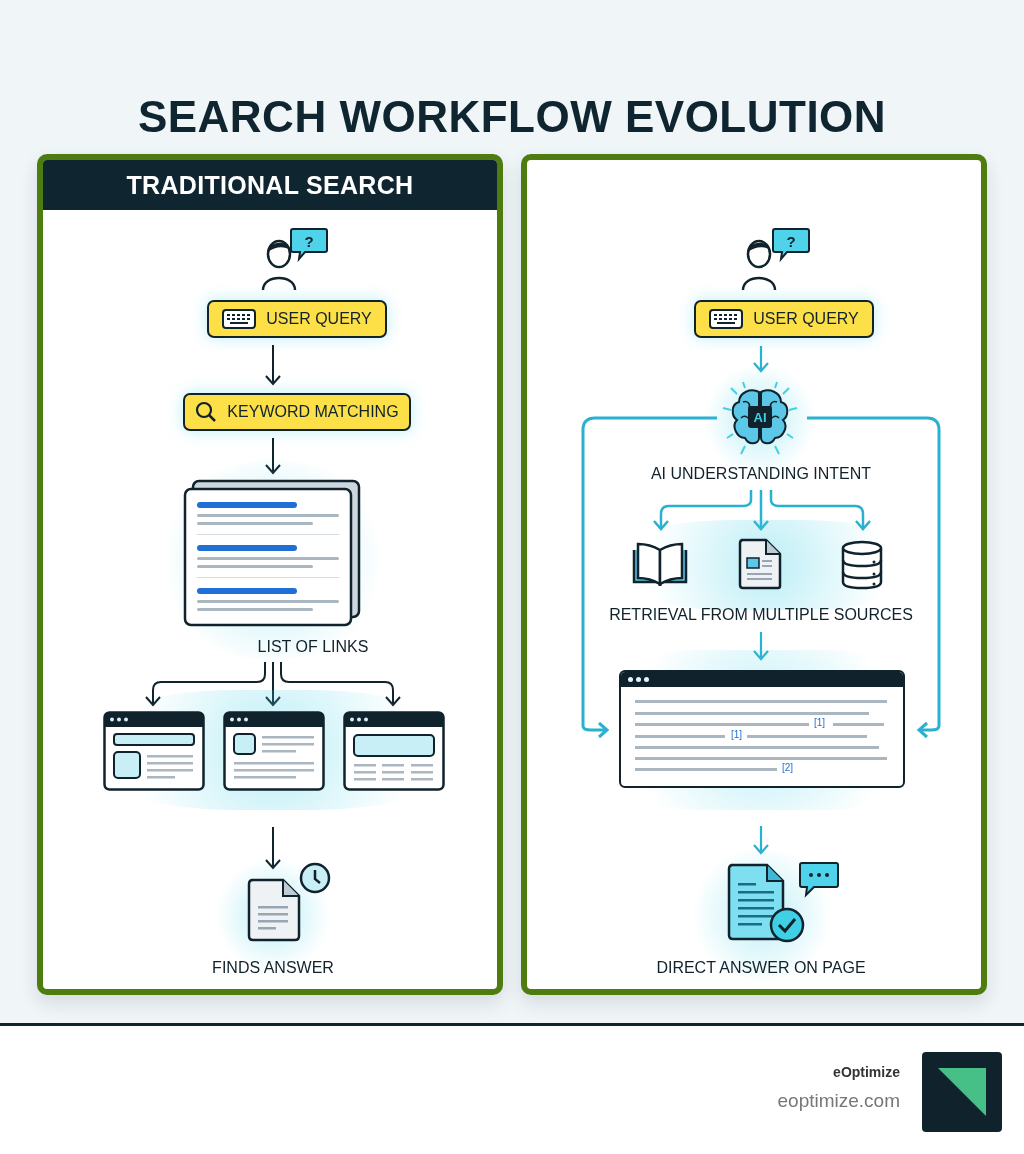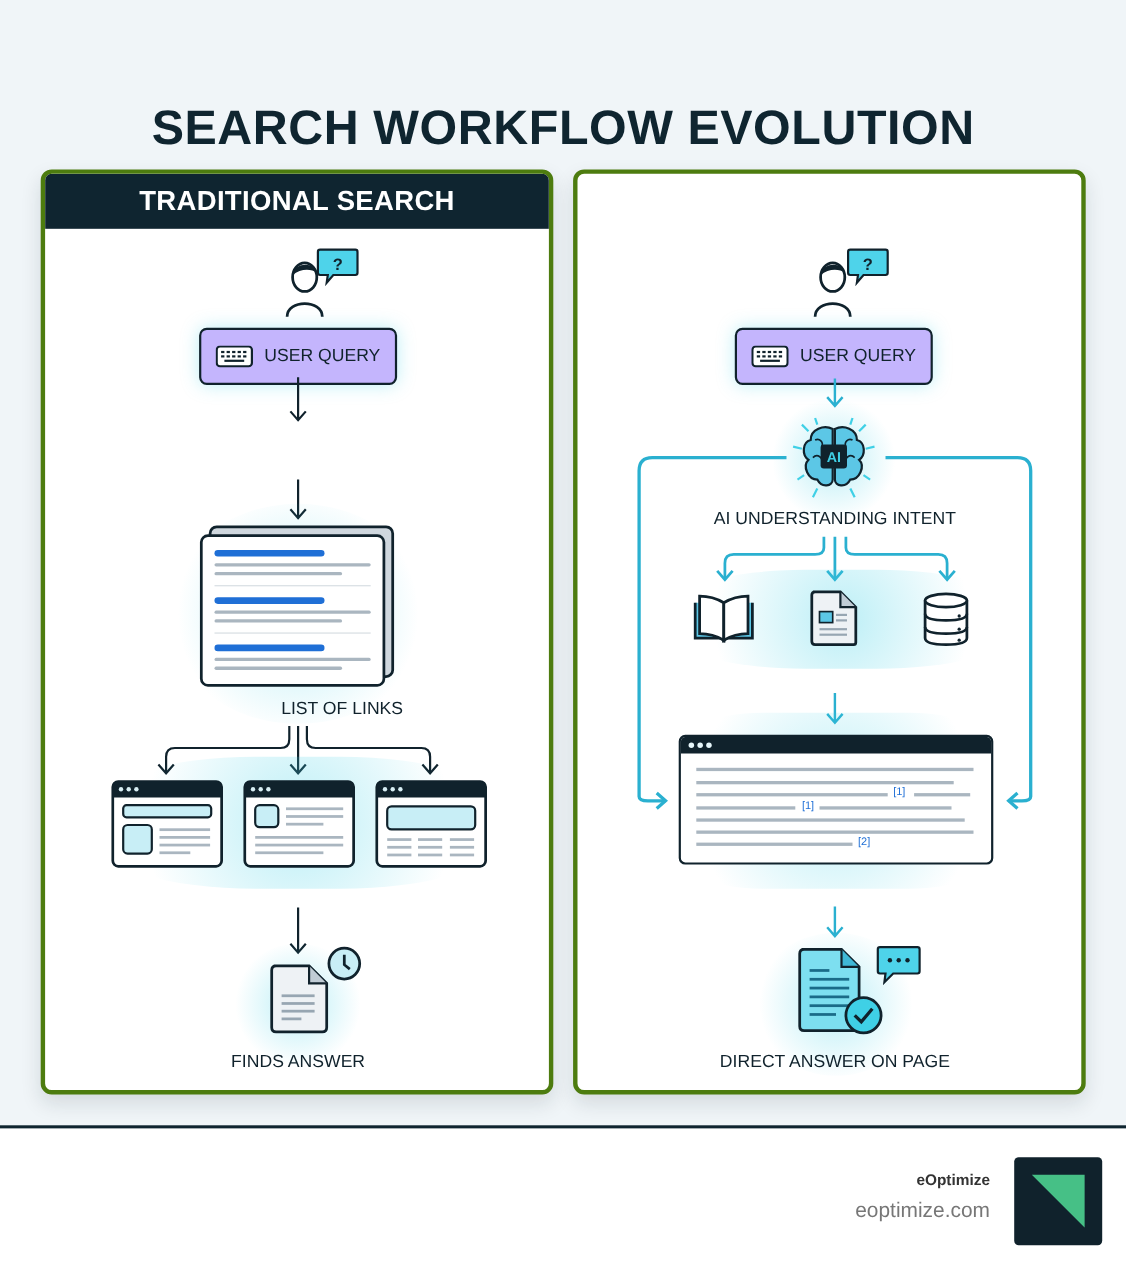--- a/index.html
+++ b/index.html
@@ -11,38 +11,39 @@
     position: relative;
     overflow: hidden;
   }
   .page-title {
     position: absolute; top: 52px; left: 0; width: 1024px;
     text-align: center; font-size: 44px; font-weight: 700;
     letter-spacing: 0.5px; color: #0f2530; margin-top: 40px;
   }
   .panel {
     position: absolute; top: 154px; width: 466px; height: 841px;
-    background: #ffffff; border: 4px solid #4d7c0f; border-radius: 10px;
+    background: #ffffff; border: 6px solid #4d7c0f; border-radius: 10px;
     box-shadow: 0 8px 18px rgba(16,34,44,0.12); overflow: hidden;
   }
   .panel.left { left: 37px; }
   .panel.right { left: 521px; }
   .panel-header {
     height: 50px; background: #0f2530; color: #fff;
     display: flex; align-items: center; justify-content: center;
     font-size: 25px; font-weight: 700; letter-spacing: 0.3px;
   }
   .panel.right .panel-header { color: #3fd0e6; }
   .abs { position: absolute; }
   .pill {
-    position: absolute; height: 52px; background: #c4b5fd;
+    position: absolute; height: 38px; background: #fde047;
     border: 2px solid #10222c; border-radius: 7px;
     display: flex; align-items: center; justify-content: center; gap: 10px;
     font-size: 16px; font-weight: 500; color: #10222c;
     box-shadow: 0 0 16px rgba(63,208,230,0.35);
+    margin-left: 24px;
   }
   .label {
     position: absolute; text-align: center; font-size: 16px; font-weight: 500;
     color: #10222c; white-space: nowrap; transform: translateX(-50%);
   }
   .glow {
     position: absolute; border-radius: 50%;
     background: radial-gradient(circle, rgba(63,208,230,0.35) 0%, rgba(63,208,230,0.0) 70%);
   }
   .footer-rule { position: absolute; left: 0; top: 1023px; width: 1024px; height: 3px; background: #0f2530; }
@@ -86,20 +87,27 @@
       <rect x="8" y="13" width="18" height="2"></rect>
         </g>
     </svg>
     <span>USER QUERY</span>
   </div>
 
   <svg class="abs" style="left:220px;top:183px" width="20" height="44" viewBox="0 0 20 44">
     <path d="M10 2 V40 M3 33 L10 41 L17 33" fill="none" stroke="#10222c" stroke-width="2"></path>
   </svg>
 
+  <div class="pill" style="left:116px;top:233px;width:228px;">
+    <svg width="22" height="22" viewBox="0 0 22 22">
+      <circle cx="9" cy="9" r="7" fill="none" stroke="#10222c" stroke-width="2.2"></circle>
+      <path d="M14 14 L20 20" stroke="#10222c" stroke-width="2.5"></path>
+    </svg>
+    <span>KEYWORD MATCHING</span>
+  </div>
 
   <svg class="abs" style="left:220px;top:276px" width="20" height="40" viewBox="0 0 20 40">
     <path d="M10 2 V36 M3 29 L10 37 L17 29" fill="none" stroke="#10222c" stroke-width="2"></path>
   </svg>
 
   <div class="glow" style="left:110px;top:300px;width:240px;height:200px;"></div>
   <svg class="abs" style="left:140px;top:318px" width="180" height="150" viewBox="0 0 180 150">
     <rect x="10" y="3" width="166" height="136" rx="6" fill="#cfd7de" stroke="#10222c" stroke-width="2.5"></rect>
     <rect x="2" y="11" width="166" height="136" rx="6" fill="#fff" stroke="#10222c" stroke-width="2.5"></rect>
     <rect x="14" y="24" width="100" height="6" rx="3" fill="#1f6fd6"></rect>
@@ -295,20 +303,21 @@
   </svg>
   <svg class="abs" style="left:314px;top:380px" width="42" height="50" viewBox="0 0 42 50">
     <path d="M2 8 V42 Q2 48 21 48 Q40 48 40 42 V8" fill="#fff" stroke="#10222c" stroke-width="2.5"></path>
     <ellipse cx="21" cy="8" rx="19" ry="6" fill="#fff" stroke="#10222c" stroke-width="2.5"></ellipse>
     <path d="M2 20 Q2 26 21 26 Q40 26 40 20" fill="none" stroke="#10222c" stroke-width="2.5"></path>
     <path d="M2 32 Q2 38 21 38 Q40 38 40 32" fill="none" stroke="#10222c" stroke-width="2.5"></path>
     <circle cx="33" cy="22" r="1.5" fill="#10222c"></circle>
       <circle cx="33" cy="34" r="1.5" fill="#10222c"></circle>
       <circle cx="33" cy="44" r="1.5" fill="#10222c"></circle>
   </svg>
+  <div class="label" style="left:234px;top:446px;">RETRIEVAL FROM MULTIPLE SOURCES</div>
 
   <svg class="abs" style="left:224px;top:470px" width="20" height="32" viewBox="0 0 20 32">
     <path d="M10 2 V28 M3 21 L10 29 L17 21" fill="none" stroke="#2ab0d0" stroke-width="2.2"></path>
   </svg>
 
   <div class="glow" style="left:70px;top:490px;width:330px;height:160px;border-radius:30%;"></div>
   <div class="abs" style="left:92px;top:510px;width:286px;height:118px;background:#fff;border:2.5px solid #10222c;border-radius:6px;overflow:hidden;">
     <div style="height:15px;background:#10222c;position:relative;">
       <span style="position:absolute;left:7px;top:5px;width:5px;height:5px;border-radius:50%;background:#e6f6fa;"></span>
       <span style="position:absolute;left:15px;top:5px;width:5px;height:5px;border-radius:50%;background:#e6f6fa;"></span>

